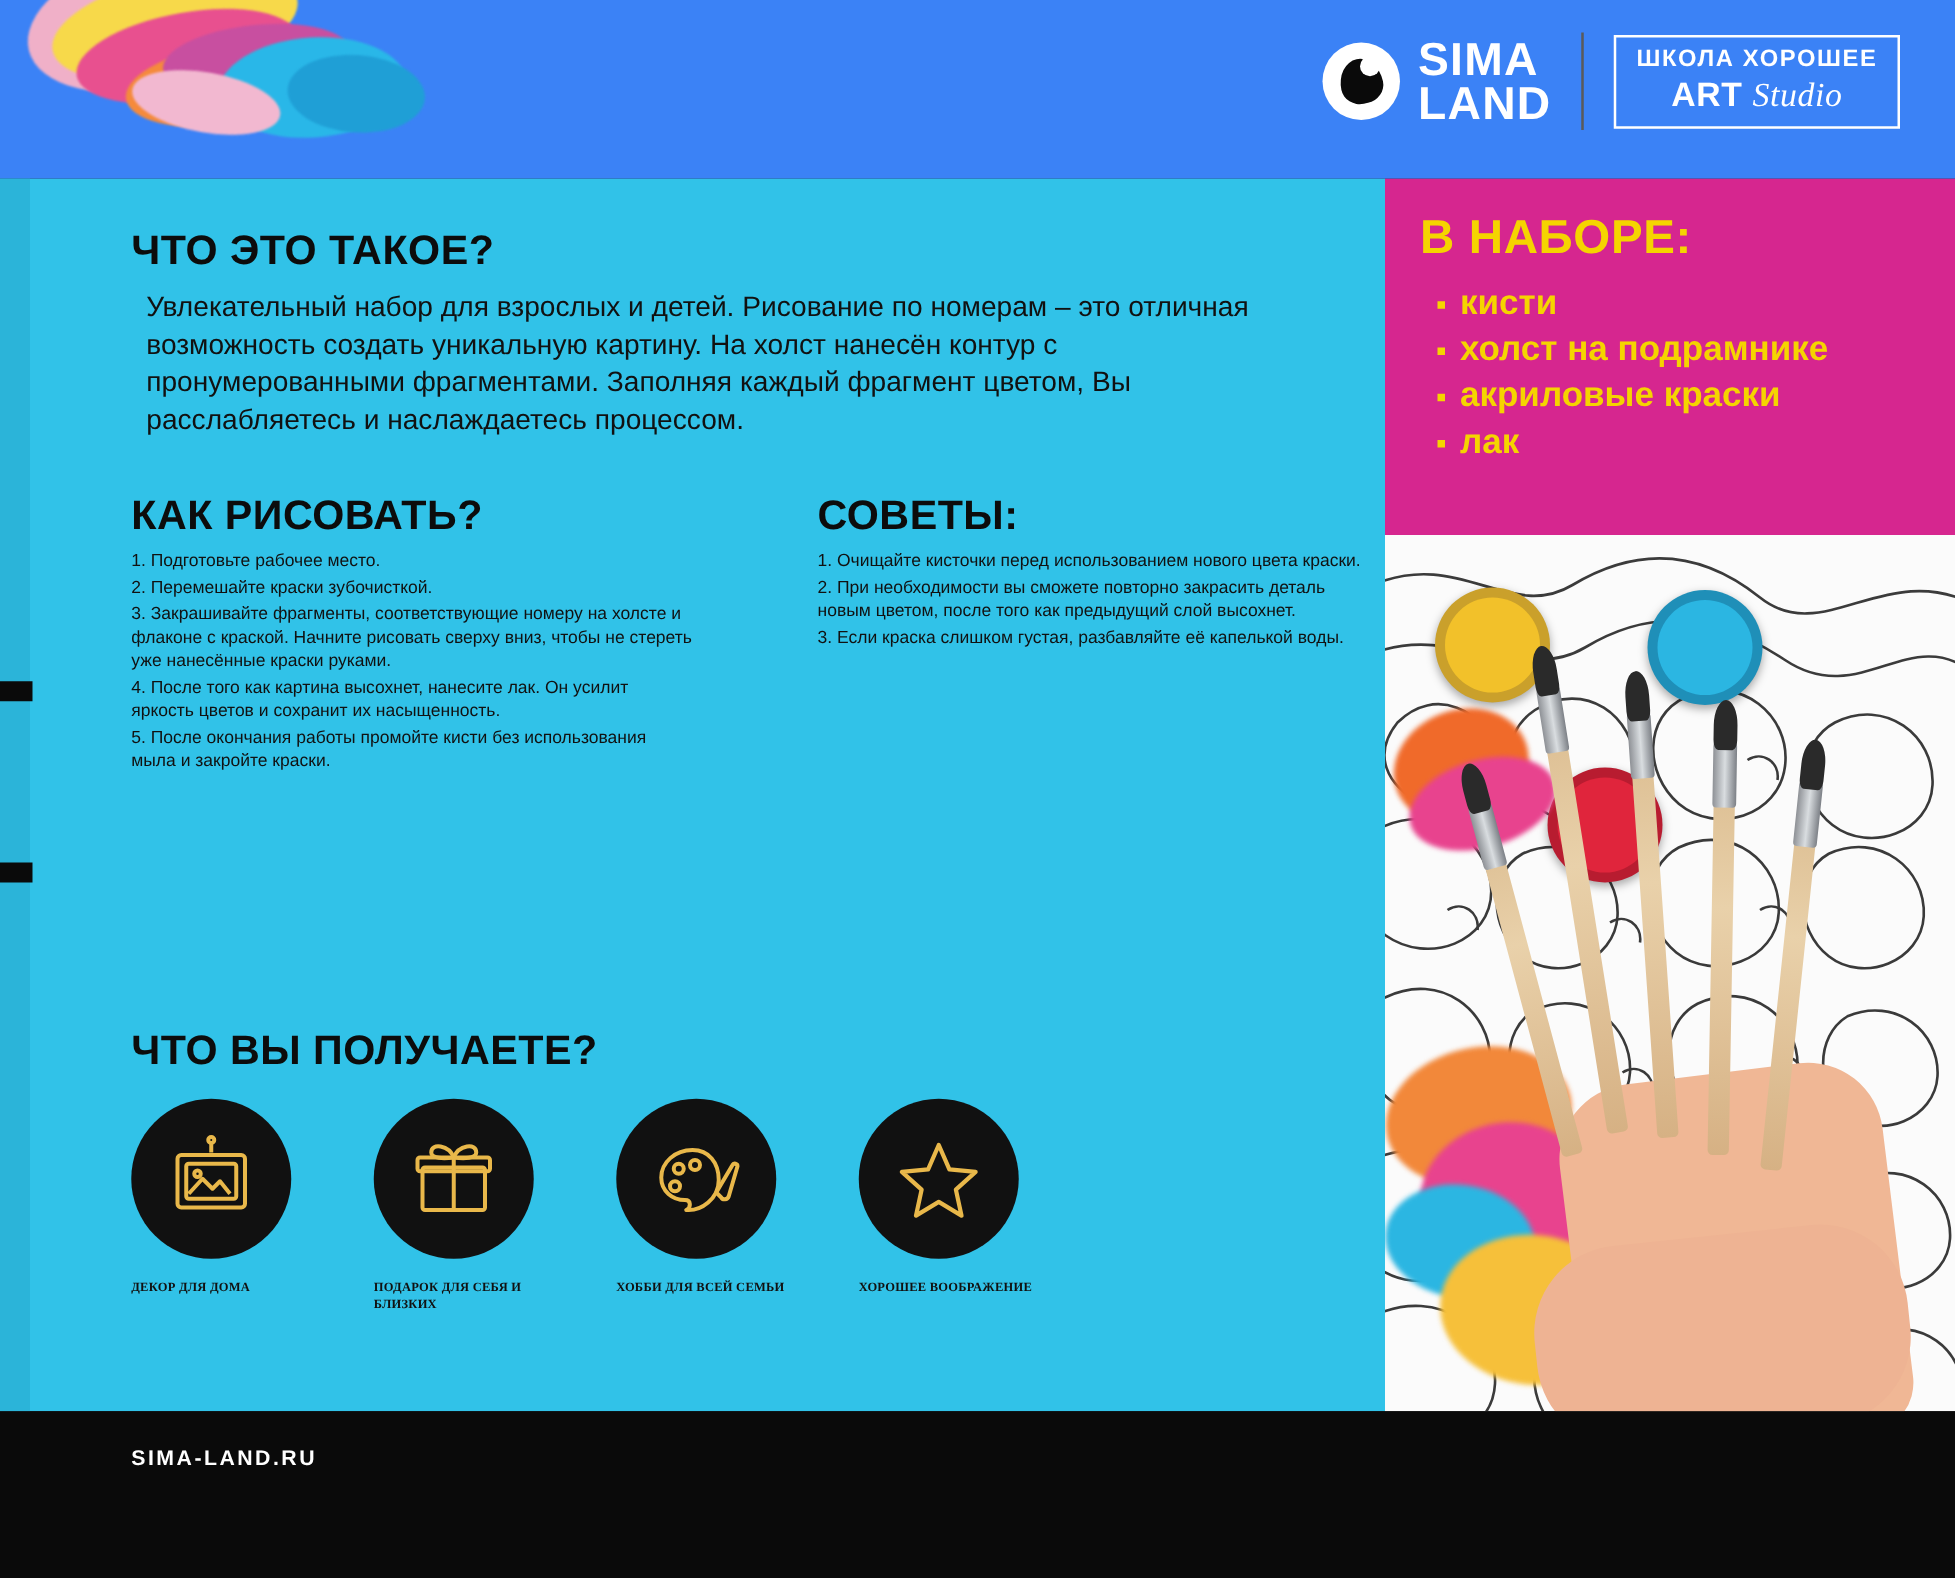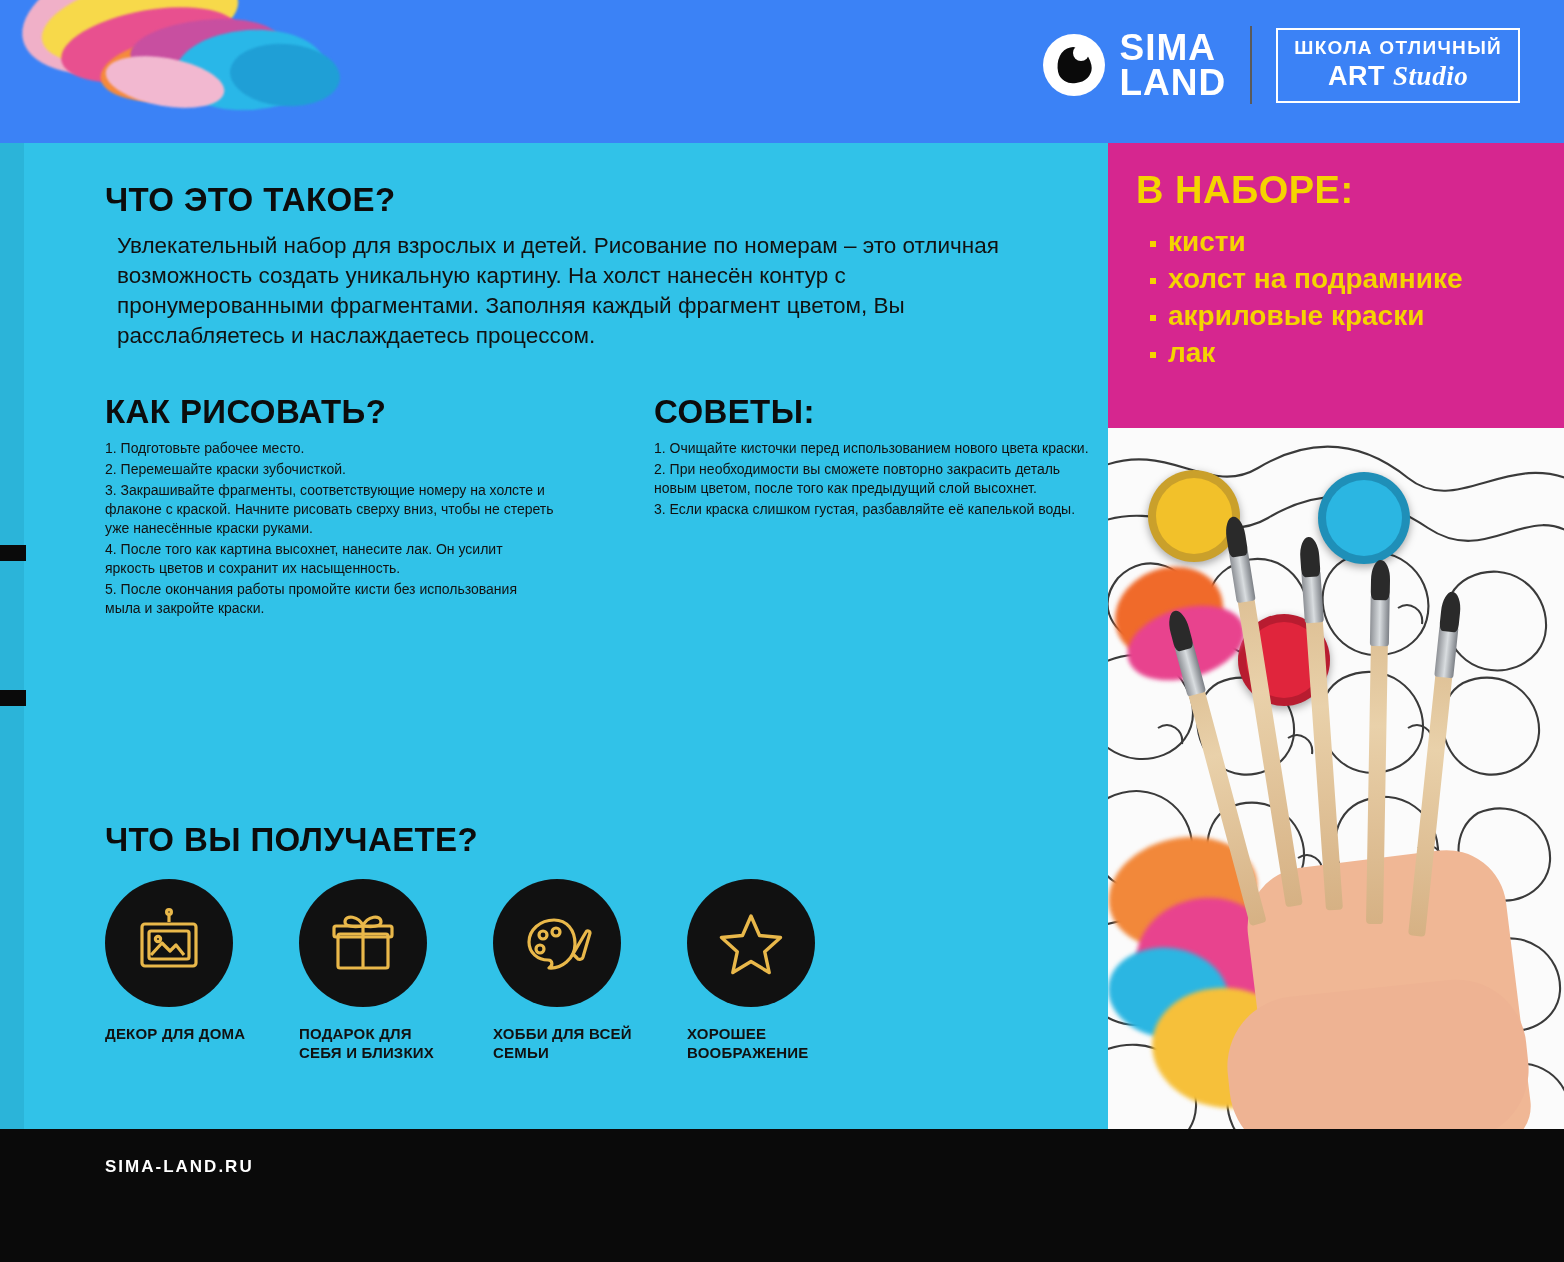--- a/index.html
+++ b/index.html
@@ -97,21 +97,21 @@
   }
   .school-bottom {
     font-size: 27px;
     font-weight: bold;
     letter-spacing: 0.5px;
     margin-top: 2px;
   }
   .school-bottom i {
     font-family: "Liberation Serif", serif;
     font-style: italic;
-    font-weight: bold;
+    font-weight: normal;
     font-size: 27px;
   }
 
   
   .cyan {
     position: absolute;
     left: 0; top: 143px;
     width: 1108px; height: 986px;
     background: #31c2e8;
   }
@@ -179,25 +179,26 @@
   .circle {
     width: 128px; height: 128px;
     border-radius: 50%;
     background: #111;
     display: flex;
     align-items: center;
     justify-content: center;
     margin-bottom: 18px;
   }
   .benefit-label {
-    font-size: 15px;
+    font-size: 10px;
     font-weight: bold;
     color: #111;
     line-height: 1.25;
     letter-spacing: 0.2px;
+    font-family: Liberation Serif, serif;
   }
 
   
   .magenta {
     position: absolute;
     left: 1108px; top: 143px;
     width: 456px; height: 285px;
     background: #d6268f;
     padding: 26px 0 0 28px;
     box-sizing: border-box;
@@ -324,21 +325,21 @@
     <div class="logo-group">
       <div class="sima-logo">
         <div class="sima-mark"></div>
         <div class="sima-text">
           <div>SIMA</div>
           <div>LAND</div>
         </div>
       </div>
       <div class="divider-v"></div>
       <div class="school-logo">
-        <div class="school-top">ШКОЛА ОТЛИЧНЫЙ</div>
+        <div class="school-top">ШКОЛА ХОРОШЕЕ</div>
         <div class="school-bottom">
           <span>ART</span>
           <i>Studio</i>
         </div>
       </div>
     </div>
   </div>
 
   <div class="cyan">
 

